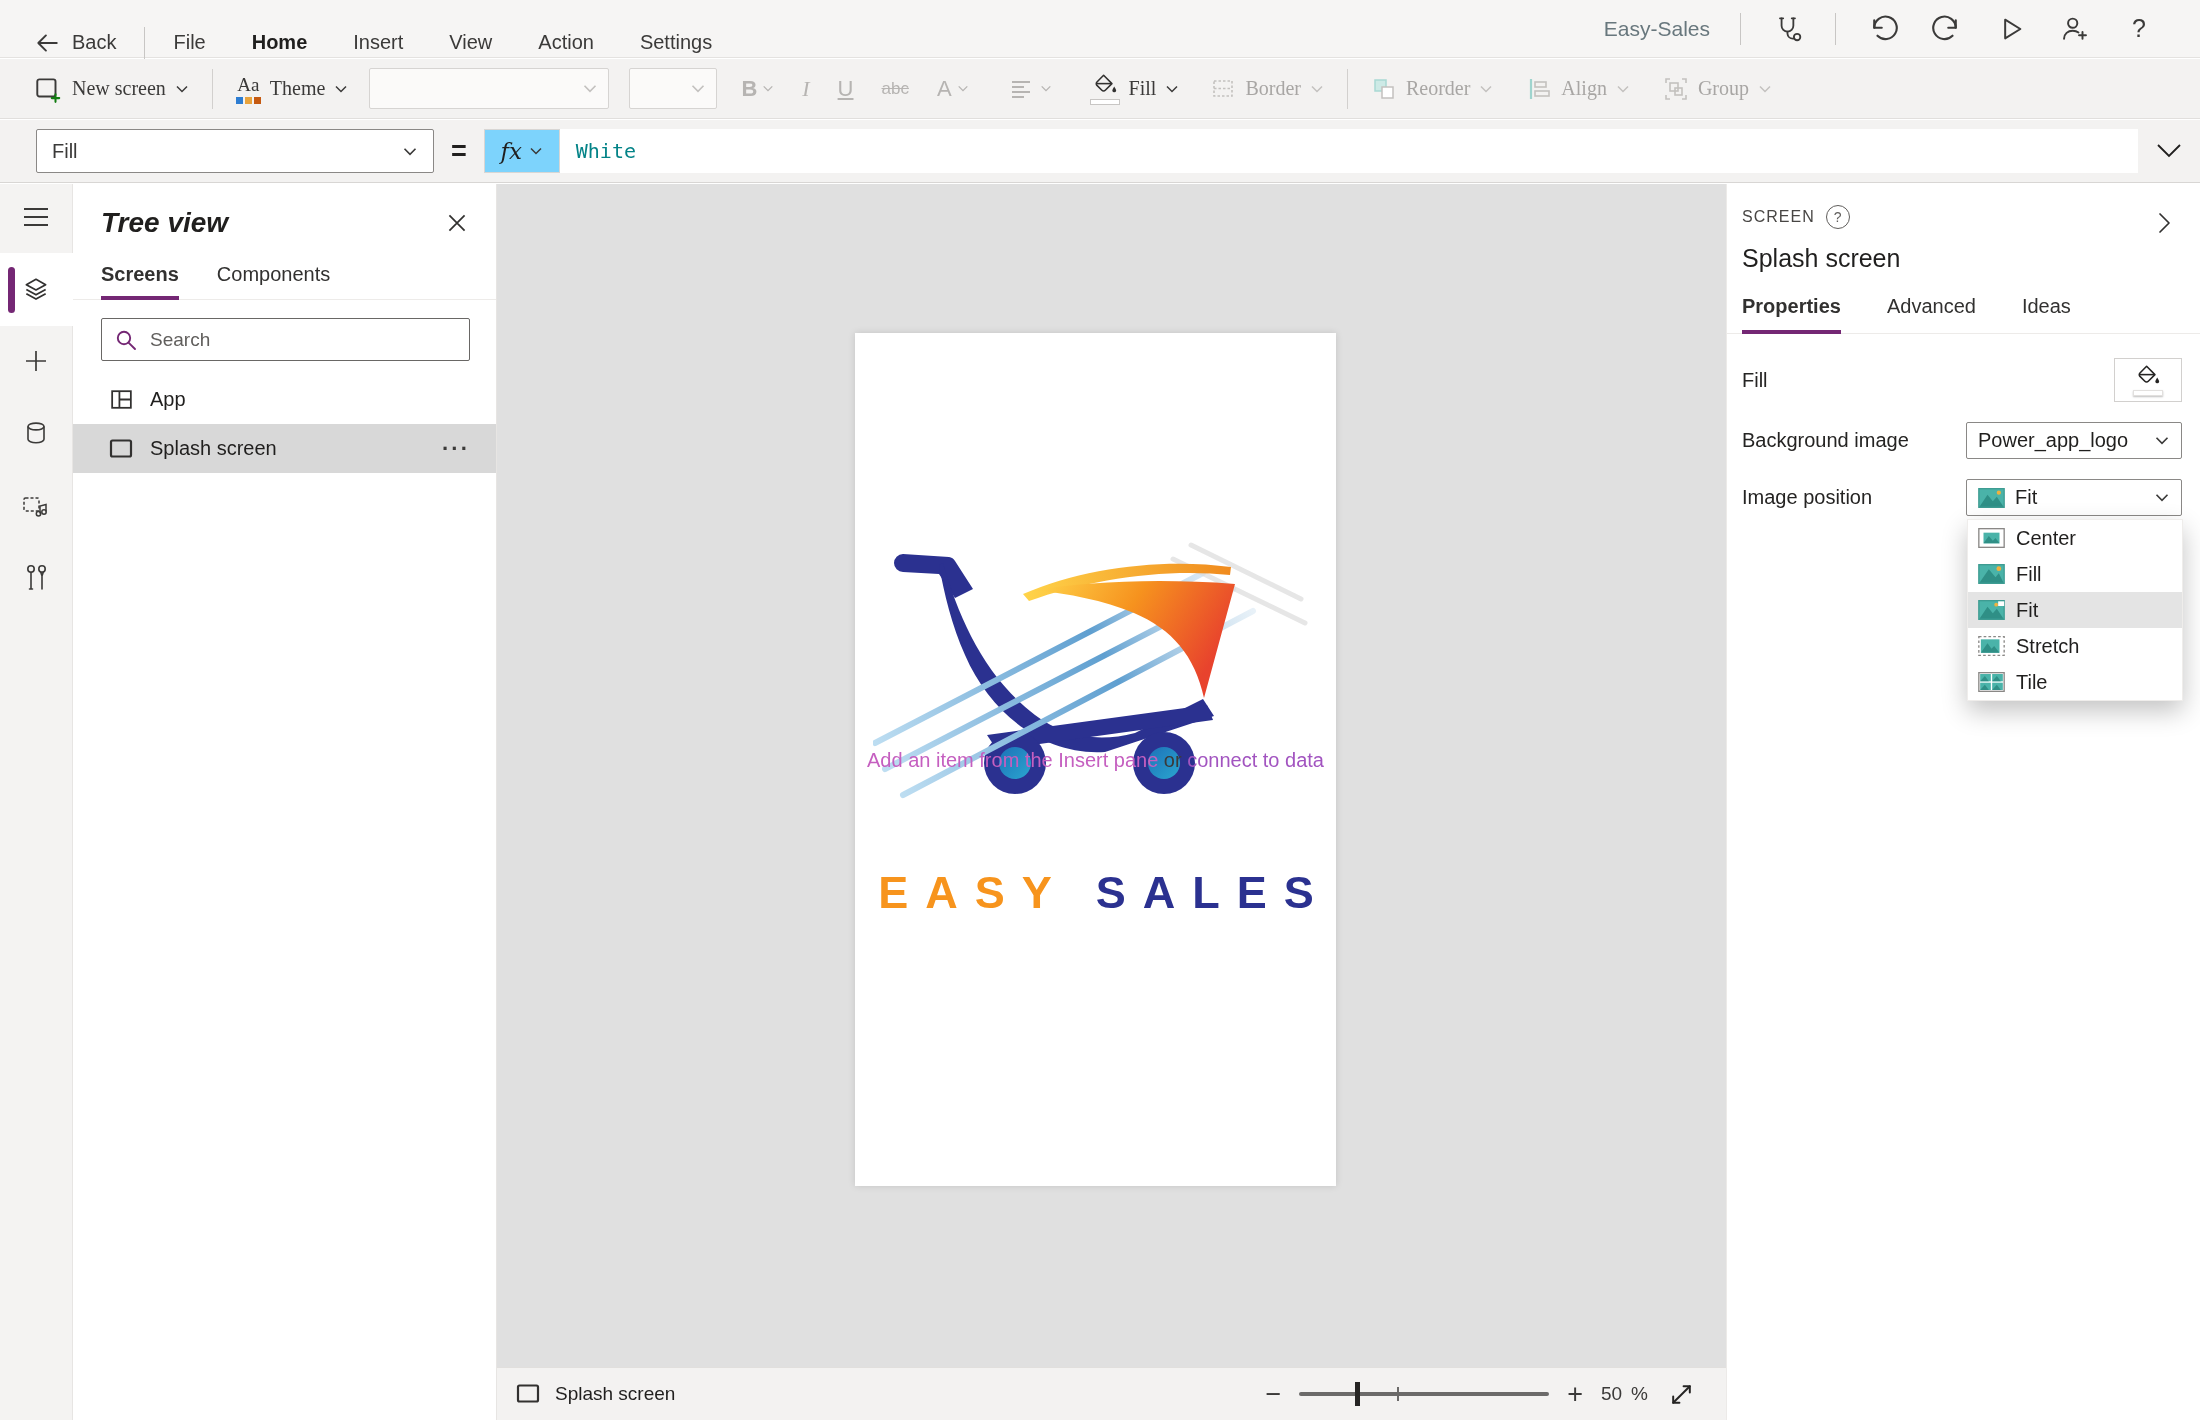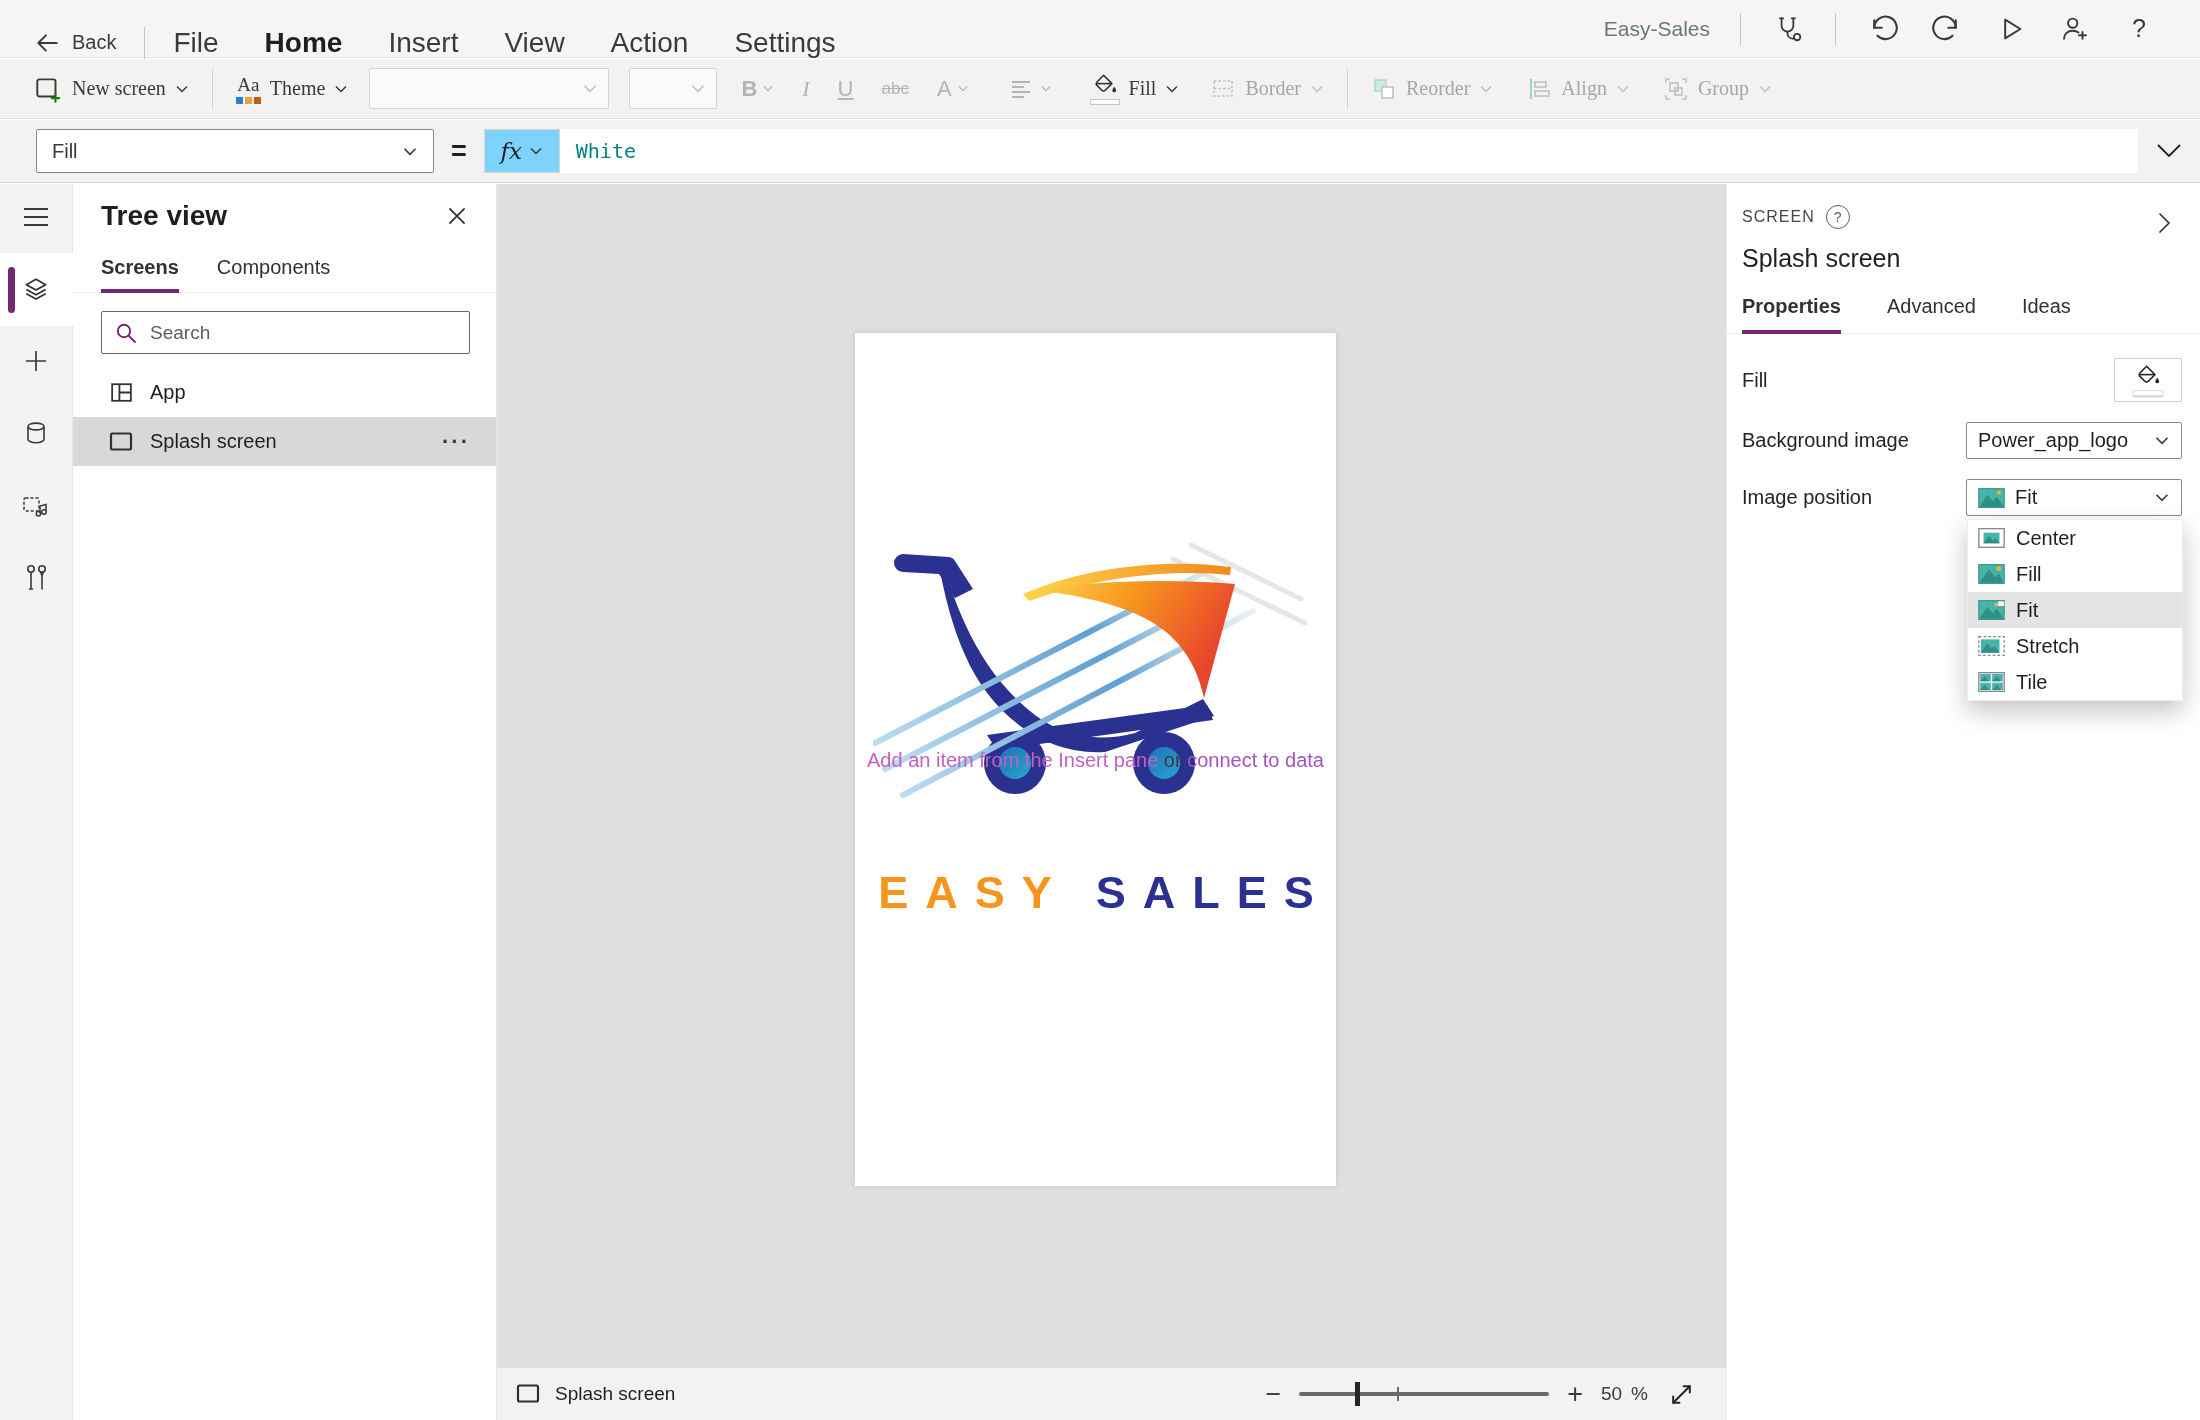--- a/index.html
+++ b/index.html
@@ -11,21 +11,21 @@
   }
   svg { display:block; }
 
   
   .menubar{ position:absolute; top:0; left:0; right:0; height:58px;
     background:#f6f5f4; border-bottom:1px solid #e4e2e0;
     display:flex; align-items:stretch; justify-content:space-between; }
   .menu-left{ display:flex; align-items:center; padding-left:34px;margin-top:28px; }
   .back-btn{ display:flex; align-items:center; gap:12px; font-size:20px; color:#3b3a39; background:none; border:none; cursor:pointer; font-family:inherit; }
   .vdiv{ width:1px; height:32px; background:#c8c6c4; margin:0 28px; align-self:center; }
-  .mitem{ font-size:28px; color:#3b3a39; margin-right:46px; height:58px; display:flex; align-items:center; position:relative; cursor:pointer; }
+  .mitem{ font-size:20px; color:#3b3a39; margin-right:46px; height:58px; display:flex; align-items:center; position:relative; cursor:pointer; }
   .mitem.active{ font-weight:700; color:#201f1e; }
   .mitem.active::after{ content:""; position:absolute; left:-3px; right:-3px; bottom:5px; height:4px; background:#742774; }
   .menu-right{ display:flex; align-items:center; gap:30px; padding-right:44px; }
   .apptitle{ font-size:21px; color:#68777d; }
   .icbtn{ background:none; border:none; color:#3b3a39; cursor:pointer; display:flex; align-items:center; justify-content:center; width:34px; height:40px; font-family:inherit; }
   .help-glyph{ font-size:25px; font-weight:400; color:#3b3a39; }
 
   
   .toolbar{ position:absolute; top:59px; left:0; right:0; height:60px;
     background:#f3f2f1; border-bottom:1px solid #e1dfdd;
@@ -64,21 +64,21 @@
   
   .content{ position:absolute; top:184px; left:0; right:0; bottom:0; display:flex; }
 
   .rail{ width:73px; flex:none; background:#f4f3f2; border-right:1px solid #e7e5e3; position:relative; }
   .railbtn{ position:absolute; left:14px; width:44px; height:44px; background:none; border:none;
     display:flex; align-items:center; justify-content:center; color:#3b3a39; cursor:pointer; }
   .rail-active-tile{ position:absolute; left:0; top:69px; width:73px; height:73px; background:#fff; }
   .rail-active-bar{ position:absolute; left:8px; top:83px; width:7px; height:46px; border-radius:4px; background:#742774; }
 
   .treepanel{ width:424px; flex:none; background:#fff; border-right:1px solid #e7e5e3; position:relative; }
-  .tp-head{ display:flex; align-items:center; justify-content:space-between; padding:16px 26px 0 28px; }
+  .tp-head{ display:flex; align-items:center; justify-content:space-between; padding:23px 26px 0 28px;font-style:italic; }
   .tp-title{ font-size:28px; font-weight:700; color:#201f1e; }
   .tp-close{ background:none; border:none; cursor:pointer; color:#3b3a39; }
   .tp-tabs{ display:flex; gap:38px; padding:0 28px; margin-top:24px; border-bottom:1px solid #edebe9; }
   .ttab{ font-size:20px; color:#323130; padding-bottom:10px; cursor:pointer; margin-bottom:-1px; }
   .ttab.active{ font-weight:700; border-bottom:4px solid #742774; }
   .tp-search{ margin:18px 26px 14px 28px; height:43px; border:1px solid #69676 5; border:1px solid #696765; border-radius:2px;
     display:flex; align-items:center; padding:0 12px; gap:12px; background:#fff; }
   .tp-search input{ border:none; outline:none; font-size:19px; flex:1; font-family:inherit; color:#323130; background:transparent; }
   .tp-search input::placeholder{ color:#605e5c; }
   .titem{ height:49px; display:flex; align-items:center; gap:15px; padding:0 26px 0 35px; font-size:20px; color:#201f1e; cursor:pointer; }

